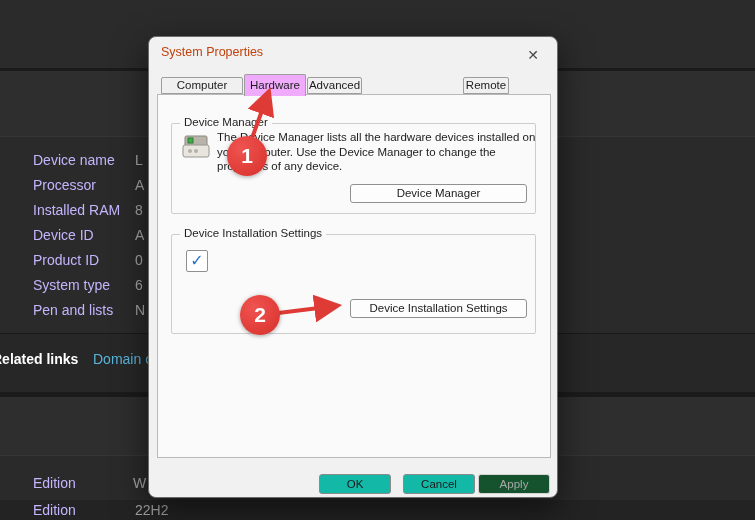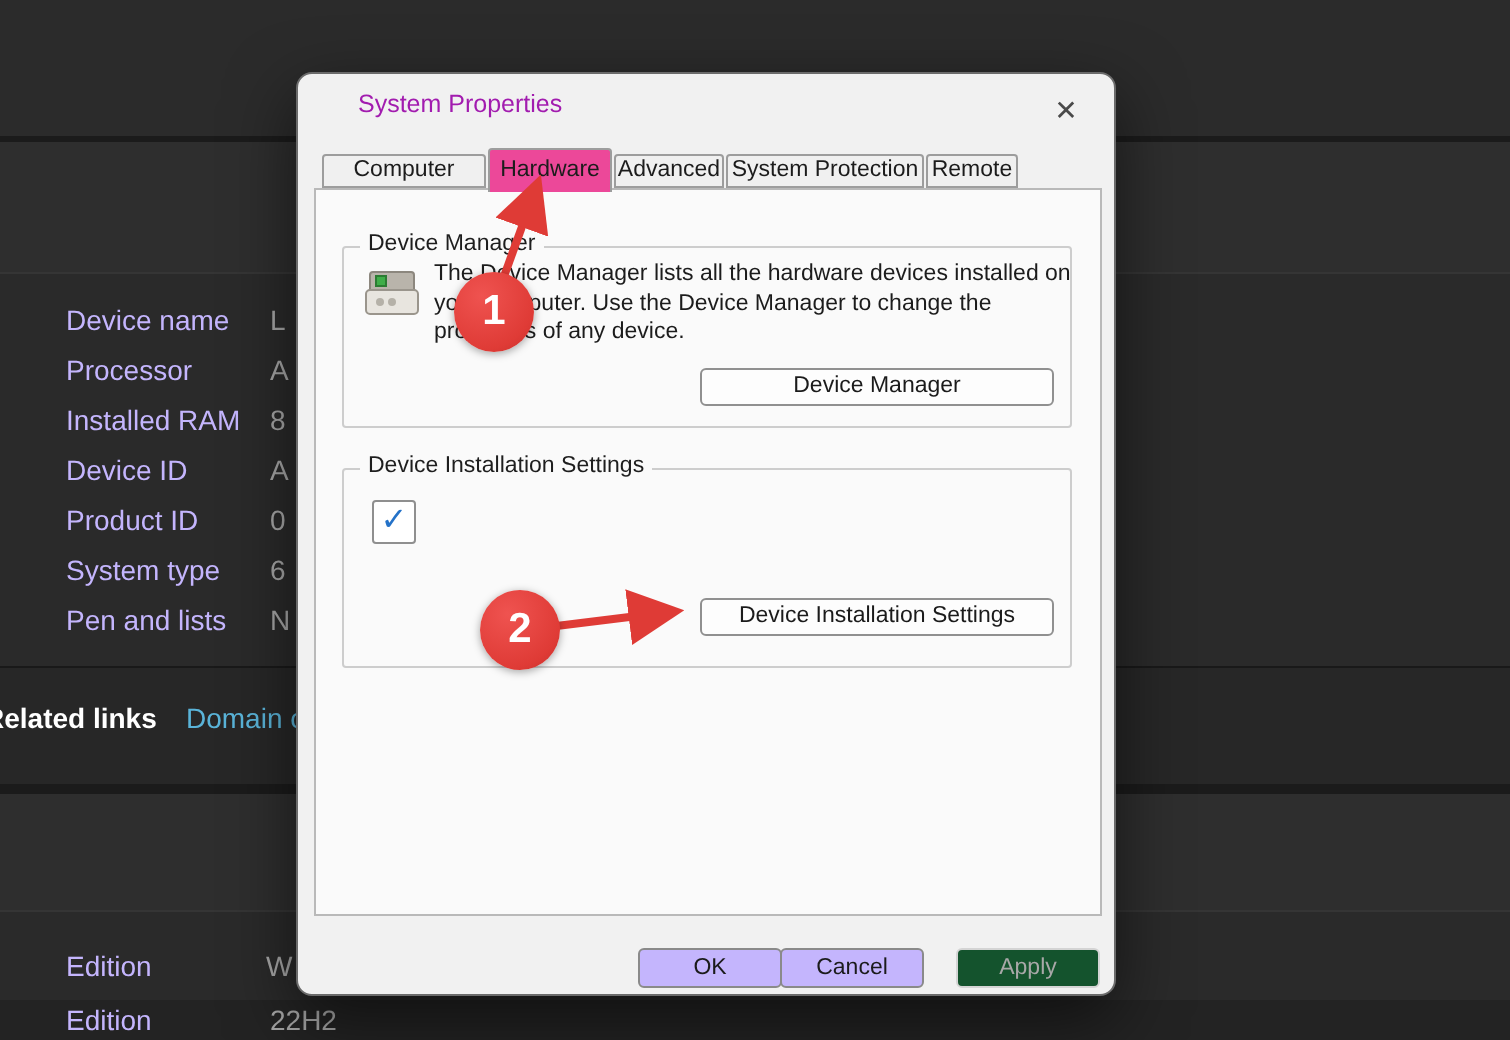--- a/index.html
+++ b/index.html
@@ -30,28 +30,28 @@
   .card-title{position:absolute;color:#f2f2f2;font-size:14px}
   .spec-row{position:absolute;left:0;right:0;height:18px;font-size:14px}
   .spec-label{position:absolute;left:33px;color:#c4b5fd}
   .spec-value{position:absolute;left:135px;color:#a6a6a6}
   .related-label{position:absolute;left:-8px;top:351px;color:#ffffff;font-weight:bold;font-size:14px}
   .related-link{position:absolute;left:93px;top:351px;color:var(--link-blue);font-size:14px;cursor:pointer}
 
   
   .dialog{position:absolute;left:148px;top:36px;width:410px;height:462px;background:#f1f1f1;
     border:1px solid #6b6b6b;border-radius:8px;box-shadow:0 12px 34px rgba(0,0,0,.55);overflow:hidden}
-  .dlg-title{position:absolute;left:30px;top:8px;font-size:12.5px;color:#a21caf}
+  .dlg-title{position:absolute;left:12px;top:8px;font-size:12.5px;color:#c2410c}
   .dlg-close{position:absolute;right:8px;top:5px;width:32px;height:26px;display:flex;align-items:center;
     justify-content:center;color:#4a4a4a;font-size:14px;border-radius:4px;cursor:pointer}
 
   .tab{position:absolute;background:#f0f0f0;border:1px solid #9d9d9d;font-size:11.5px;color:#1c1c1c;
     text-align:center;line-height:15px;cursor:pointer;border-radius:2px 2px 0 0}
   .tab.unsel{top:40px;height:17px}
-  .tab.sel{top:37px;height:22px;background:#ec4899;border-bottom:none;z-index:3;line-height:20px}
+  .tab.sel{top:37px;height:22px;background:#f0abfc;border-bottom:none;z-index:3;line-height:20px}
 
   .tab-panel{position:absolute;left:8px;top:57px;width:394px;height:364px;background:#fafafa;
     border:1px solid #b9b9b9;z-index:1}
 
   .groupbox{position:absolute;left:13px;width:365px;border:1px solid #cdcdcd;border-radius:2px}
   .gb1{top:28px;height:91px}
   .gb2{top:139px;height:100px}
   .gb-legend{position:absolute;top:-8px;left:8px;background:#fafafa;padding:0 4px;font-size:11.5px;color:#1e1e1e}
   .gb-text{position:absolute;font-size:11.5px;line-height:1.27;color:#1c1c1c}
   .gb1 .gb-text{left:45px;top:6px;width:322px}
@@ -59,24 +59,24 @@
   .gb-btn{position:absolute;left:178px;width:177px;height:19px;background:#fdfdfd;border:1px solid #909090;
     border-radius:3px;font-size:11.5px;color:#1b1b1b;text-align:center;line-height:17px;cursor:pointer}
   .gb1 .gb-btn{top:60px}
   .gb2 .gb-btn{top:64px}
 
   .dm-icon{position:absolute;left:10px;top:9px;width:30px;height:28px}
   .checkbox{position:absolute;left:14px;top:15px;width:22px;height:22px;background:#fff;border:1px solid #8f8f8f;
     border-radius:2px;display:flex;align-items:center;justify-content:center;cursor:pointer}
   .checkbox span{color:var(--check-blue);font-size:16px;font-weight:bold;line-height:1}
 
-  .dlg-footer-btn{position:absolute;top:437px;width:72px;height:20px;background:#c4b5fd;border:1px solid #8a8a8a;
+  .dlg-footer-btn{position:absolute;top:437px;width:72px;height:20px;background:#14b8a6;border:1px solid #8a8a8a;
     border-radius:3px;font-size:11.5px;color:#1b1b1b;text-align:center;line-height:18px;cursor:pointer}
   .btn-ok{left:170px}
-  .btn-cancel{left:241px}
+  .btn-cancel{left:254px}
   .btn-apply{left:329px;color:#a8a8a8;border-color:#d4d4d4;background:#14532d;cursor:default}
 
   
   .anno-svg{position:absolute;left:0;top:0;width:755px;height:520px;z-index:55;pointer-events:none}
   .anno-circle{position:absolute;width:40px;height:40px;border-radius:50%;z-index:60;pointer-events:none;
     background:radial-gradient(circle at 35% 30%, #ef5350, var(--annotation-red) 70%, #c62f2a);
     box-shadow:0 1px 4px rgba(0,0,0,.35);display:flex;align-items:center;justify-content:center;
     color:#fff;font-size:21px;font-weight:bold}
   .circle-1{left:227px;top:136px}
   .circle-2{left:240px;top:295px}
@@ -147,21 +147,20 @@
   </div>
 </div>
 
 <div class="dialog">
   <span class="dlg-title">System Properties</span>
   <div class="dlg-close">✕</div>
 
   <div class="tab unsel" style="left:12px;width:82px">Computer Name</div>
   <div class="tab sel" style="left:95px;width:62px">Hardware</div>
   <div class="tab unsel" style="left:158px;width:55px">Advanced</div>
-  <div class="tab unsel" style="left:214px;width:99px">System Protection</div>
   <div class="tab unsel" style="left:314px;width:46px">Remote</div>
 
   <div class="tab-panel">
 
     <div class="groupbox gb1">
       <span class="gb-legend">Device Manager</span>
       <svg class="dm-icon" viewBox="0 0 30 28">
         <rect x="3" y="3" width="22" height="10" rx="1.5" fill="#b9b4ab" stroke="#8c877e"></rect>
         <rect x="1" y="12" width="26" height="12" rx="2" fill="#e8e5df" stroke="#9a958c"></rect>
         <rect x="6" y="5" width="5" height="5" fill="#3fae49" stroke="#2c7c33"></rect>

